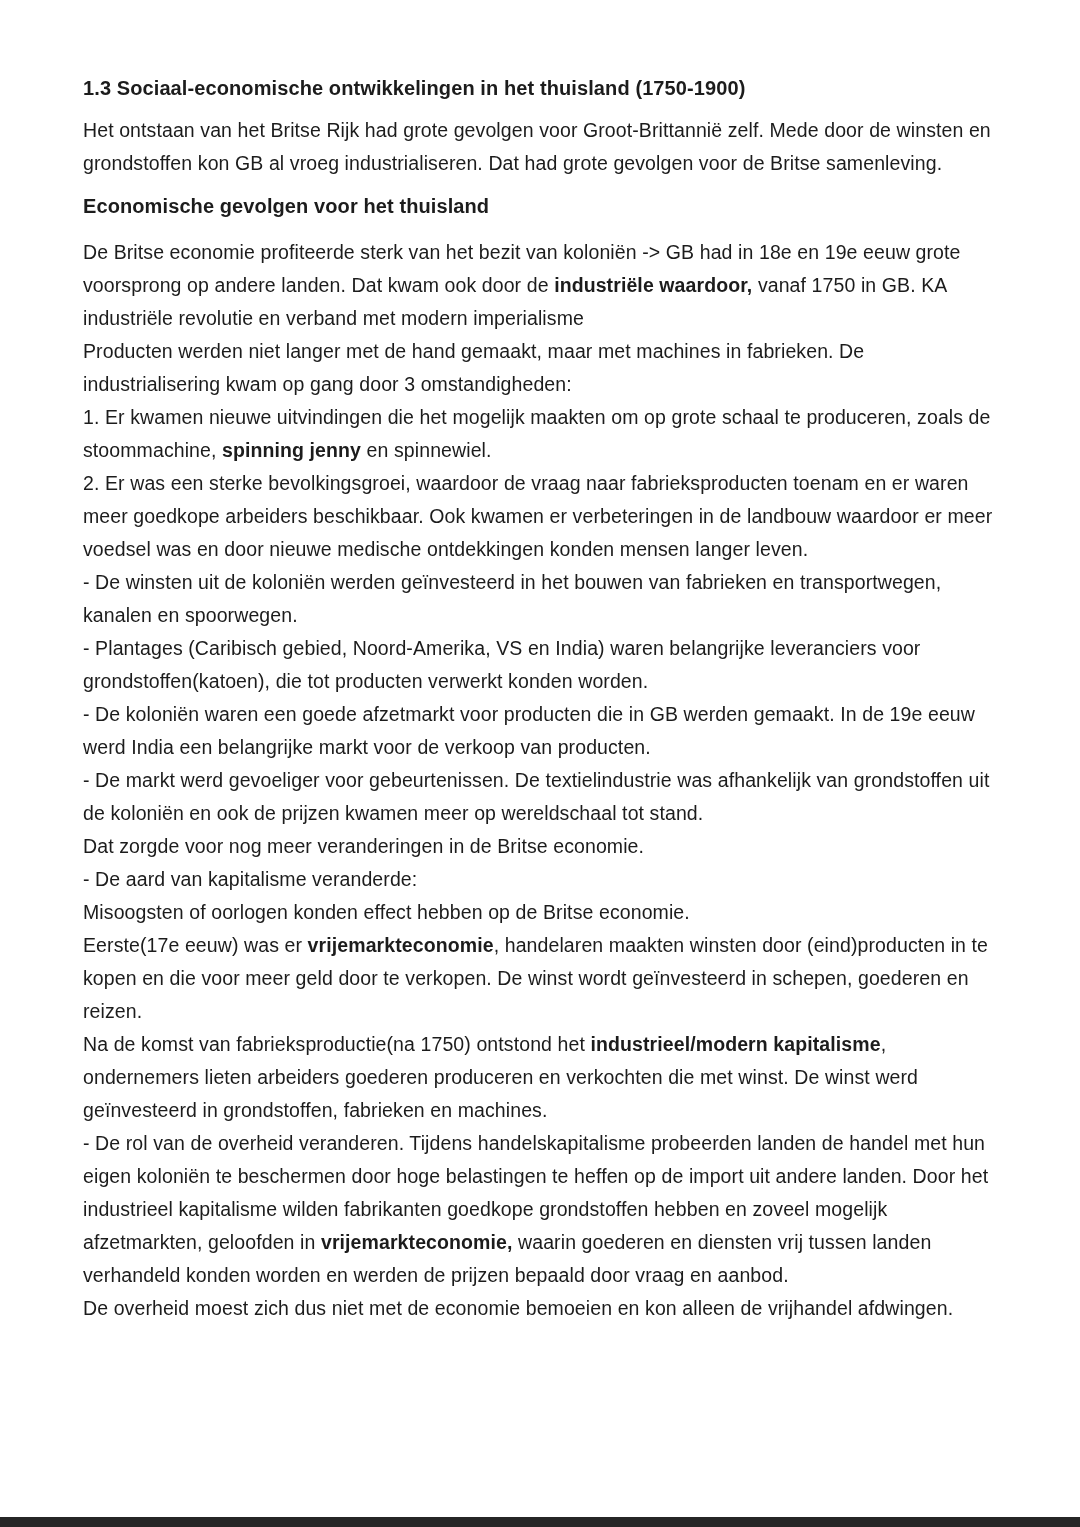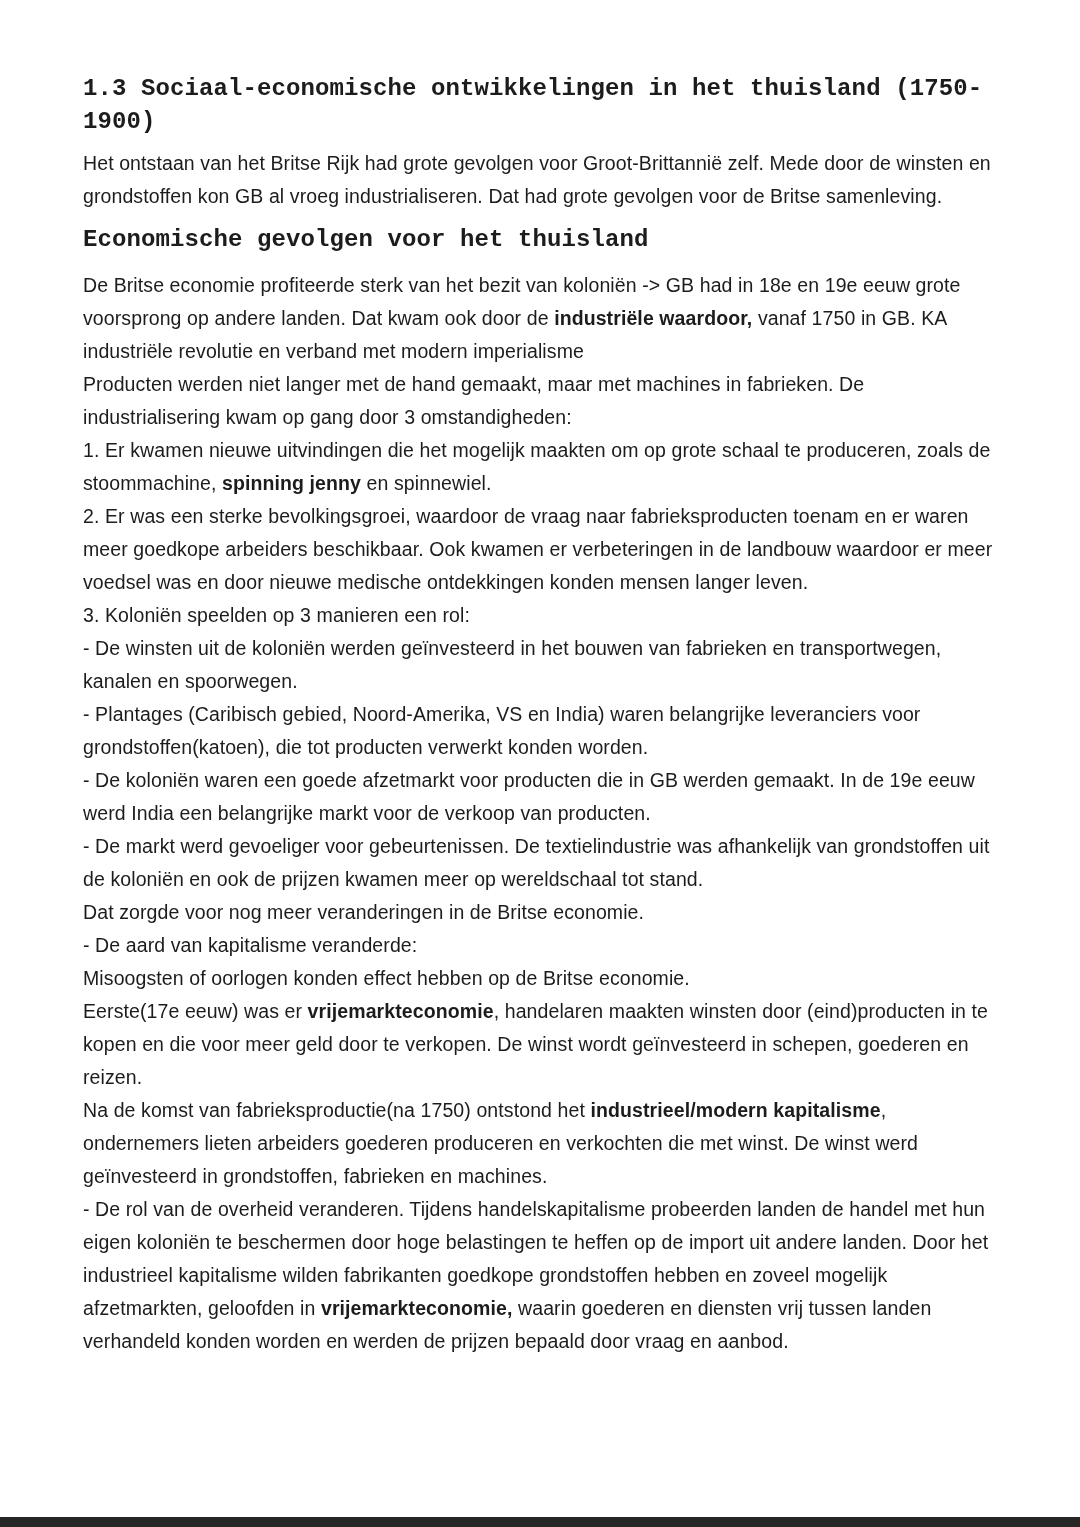--- a/index.html
+++ b/index.html
@@ -22,25 +22,24 @@
     top: 72px;
     width: 921px;
     font-size: 19.5px;
     line-height: 33px;
     letter-spacing: 0.1px;
   }
   p.doc-line {
     margin: 0;
   }
   h2.doc-heading {
-    font-size: 24px;
+    font-size: 20px;
     line-height: 33px;
     font-weight: 700;
     margin: 10px 0 13px 0;
-    font-family: Liberation Mono, monospace;
   }
   h2.doc-title {
     margin: 0 0 9px 0;
   }
   .bold {
     font-weight: 700;
   }
   .bottom-bar {
     position: absolute;
     left: 0;
@@ -56,26 +55,26 @@
 <div class="page" style="background: rgb(255, 255, 255); color: rgb(28, 28, 28);">
   <div class="content">
 
   <h2 class="doc-heading doc-title"><span class="bold">1.3 Sociaal-economische ontwikkelingen in het thuisland (1750-1900)</span></h2>
       <p class="doc-line"><span>Het ontstaan van het Britse Rijk had grote gevolgen voor Groot-Brittannië zelf. Mede door de winsten en grondstoffen kon GB al vroeg industrialiseren. Dat had grote gevolgen voor de Britse samenleving.</span></p>
       <h2 class="doc-heading"><span class="bold">Economische gevolgen voor het thuisland</span></h2>
       <p class="doc-line"><span>De Britse economie profiteerde sterk van het bezit van koloniën -&gt; GB had in 18e en 19e eeuw grote voorsprong op andere landen. Dat kwam ook door de </span><span class="bold">industriële waardoor,</span><span> vanaf 1750 in GB. KA industriële revolutie en verband met modern imperialisme</span></p>
       <p class="doc-line"><span>Producten werden niet langer met de hand gemaakt, maar met machines in fabrieken. De industrialisering kwam op gang door 3 omstandigheden:</span></p>
       <p class="doc-line"><span>1. Er kwamen nieuwe uitvindingen die het mogelijk maakten om op grote schaal te produceren, zoals de stoommachine, </span><span class="bold">spinning jenny</span><span> en spinnewiel.</span></p>
       <p class="doc-line"><span>2. Er was een sterke bevolkingsgroei, waardoor de vraag naar fabrieksproducten toenam en er waren meer goedkope arbeiders beschikbaar. Ook kwamen er verbeteringen in de landbouw waardoor er meer voedsel was en door nieuwe medische ontdekkingen konden mensen langer leven.</span></p>
-      <p class="doc-line"><span>3. Koloniën speelden op 3 manieren een rol:</span></p>
       <p class="doc-line"><span>- De winsten uit de koloniën werden geïnvesteerd in het bouwen van fabrieken en transportwegen, kanalen en spoorwegen.</span></p>
       <p class="doc-line"><span>- Plantages (Caribisch gebied, Noord-Amerika, VS en India) waren belangrijke leveranciers voor grondstoffen(katoen), die tot producten verwerkt konden worden.</span></p>
       <p class="doc-line"><span>- De koloniën waren een goede afzetmarkt voor producten die in GB werden gemaakt. In de 19e eeuw werd India een belangrijke markt voor de verkoop van producten.</span></p>
       <p class="doc-line"><span>- De markt werd gevoeliger voor gebeurtenissen. De textielindustrie was afhankelijk van grondstoffen uit de koloniën en ook de prijzen kwamen meer op wereldschaal tot stand.</span></p>
       <p class="doc-line"><span>Dat zorgde voor nog meer veranderingen in de Britse economie.</span></p>
       <p class="doc-line"><span>- De aard van kapitalisme veranderde:</span></p>
       <p class="doc-line"><span>Misoogsten of oorlogen konden effect hebben op de Britse economie.</span></p>
       <p class="doc-line"><span>Eerste(17e eeuw) was er </span><span class="bold">vrijemarkteconomie</span><span>, handelaren maakten winsten door (eind)producten in te kopen en die voor meer geld door te verkopen. De winst wordt geïnvesteerd in schepen, goederen en reizen.</span></p>
       <p class="doc-line"><span>Na de komst van fabrieksproductie(na 1750) ontstond het </span><span class="bold">industrieel/modern kapitalisme</span><span>, ondernemers lieten arbeiders goederen produceren en verkochten die met winst. De winst werd geïnvesteerd in grondstoffen, fabrieken en machines.</span></p>
       <p class="doc-line"><span>- De rol van de overheid veranderen. Tijdens handelskapitalisme probeerden landen de handel met hun eigen koloniën te beschermen door hoge belastingen te heffen op de import uit andere landen. Door het industrieel kapitalisme wilden fabrikanten goedkope grondstoffen hebben en zoveel mogelijk afzetmarkten, geloofden in </span><span class="bold">vrijemarkteconomie,</span><span> waarin goederen en diensten vrij tussen landen verhandeld konden worden en werden de prijzen bepaald door vraag en aanbod.</span></p>
+      <p class="doc-line"><span>De overheid moest zich dus niet met de economie bemoeien en kon alleen de vrijhandel afdwingen.</span></p>
     </div>
   <div class="bottom-bar" style="background: rgb(38, 38, 38);"></div>
 </div>
 
 </body></html>

